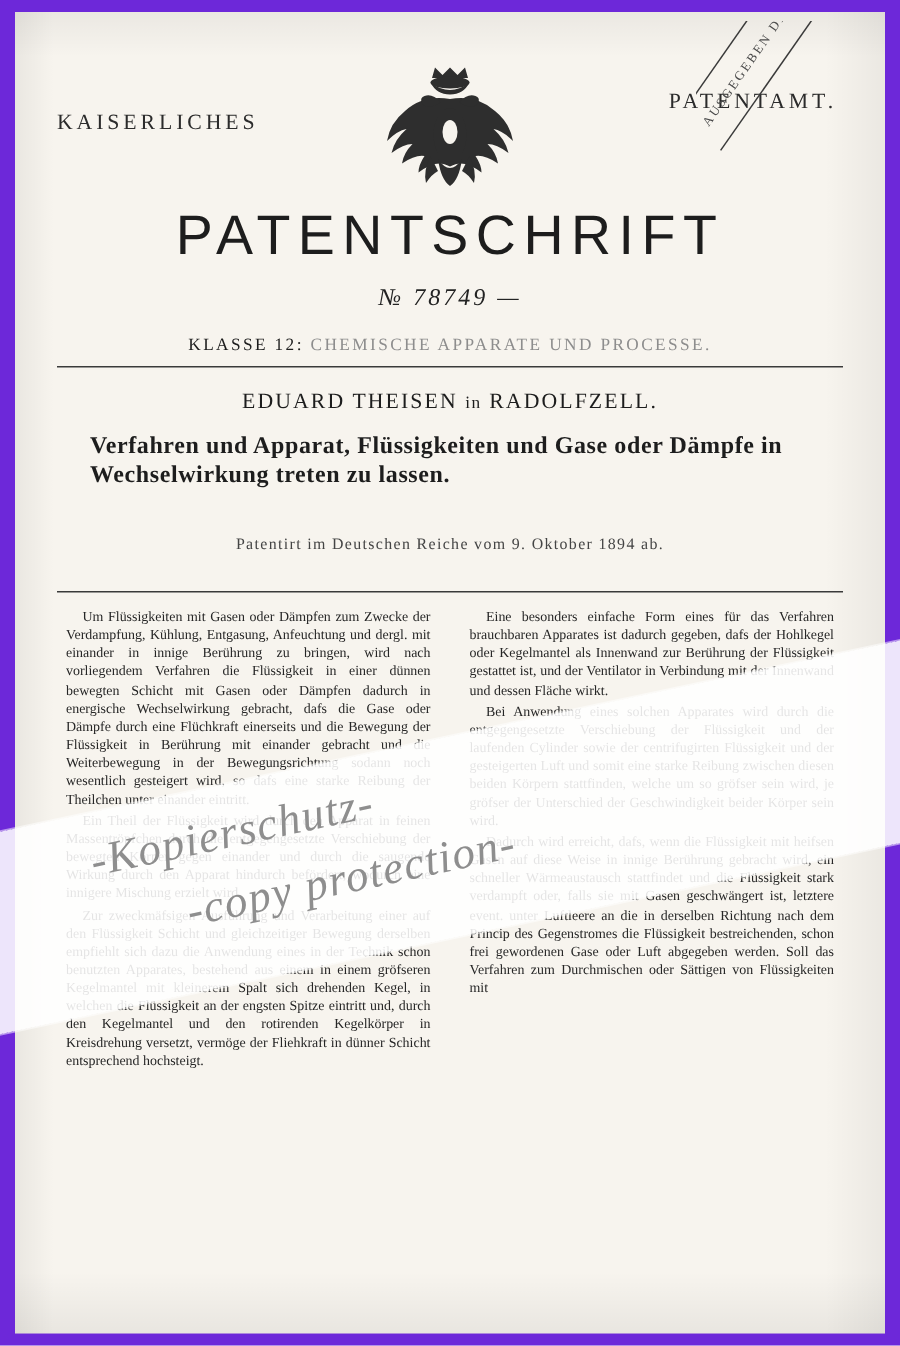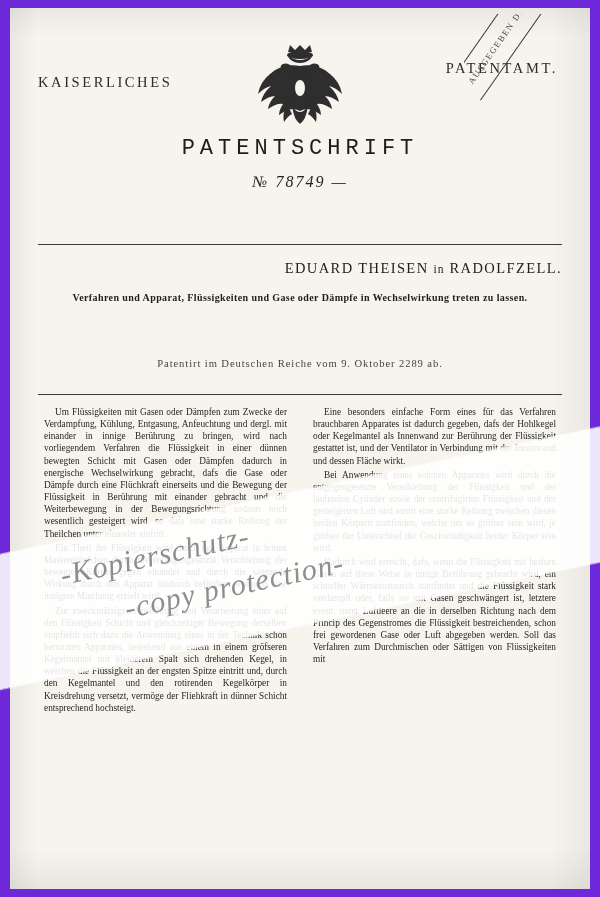--- a/index.html
+++ b/index.html
@@ -72,24 +72,24 @@
 
   
   .title-block {
     position: absolute;
     left: 28px;
     top: 128px;
     width: 524px;
     text-align: center;
   }
   .patentschrift {
-    font-size: 22px;
+    font-size: 37px;
     letter-spacing: 5px;
     color: #1d1d1d;
-    font-family: Liberation Mono, monospace;
+    font-family: Liberation Sans, sans-serif;
   }
   .patnum {
     margin-top: 12px;
     font-size: 16px;
     letter-spacing: 2px;
     color: #232323;
     font-style: italic;
   }
   .klasse {
     margin-top: 16px;
@@ -108,34 +108,33 @@
     background: #3a3a3a;
   }
   #rule-top { top: 236px; }
   #rule-bottom { top: 386px; }
 
   .inventor {
     position: absolute;
     left: 28px;
     top: 252px;
     width: 524px;
-    text-align: right;
+    text-align: center;
     font-size: 14.5px;
     letter-spacing: 1.4px;
     color: #1d1d1d;
   }
   .inventor .in-small { font-size: 11.5px; letter-spacing: 1px; }
 
   .subtitle {
     position: absolute;
     left: 50px;
     top: 280px;
     width: 480px;
-    text-align: center;
-    font-size: 10px;
+    font-size: 16px;
     line-height: 19px;
     font-weight: bold;
     letter-spacing: 0.4px;
     color: #1d1d1d;
   }
 
   .patentirt {
     position: absolute;
     left: 28px;
     top: 350px;
@@ -286,33 +285,37 @@
 
     <div class="corner-stamp">
       <div class="cs-line"></div>
       <div class="cs-text">AUSGEGEBEN DEN 2. JANUAR 1895.</div>
       <div class="cs-line2"></div>
     </div>
 
     <div class="title-block">
       <div class="patentschrift">PATENTSCHRIFT</div>
       <div class="patnum">№ 78749 —</div>
+      <div class="klasse">
+        <span class="kl-strong">KLASSE 12:</span>
+        <span class="kl-faint">CHEMISCHE APPARATE UND PROCESSE.</span>
+      </div>
     </div>
 
     <div class="rule" id="rule-top"></div>
 
     <div class="inventor">
       <span>EDUARD THEISEN</span>
       <span class="in-small">in</span>
       <span>RADOLFZELL.</span>
     </div>
 
     <div class="subtitle">Verfahren und Apparat, Flüssigkeiten und Gase oder Dämpfe in Wechselwirkung treten zu lassen.</div>
 
-    <div class="patentirt">Patentirt im Deutschen Reiche vom 9. Oktober 2289 ab.</div>
+    <div class="patentirt">Patentirt im Deutschen Reiche vom 9. Oktober 1894 ab.</div>
 
     <div class="rule" id="rule-bottom"></div>
 
     <div class="columns">
       <div class="col">
         <p>Um Flüssigkeiten mit Gasen oder Dämpfen zum Zwecke der Verdampfung, Kühlung, Entgasung, Anfeuchtung und dergl. mit einander in innige Berührung zu bringen, wird nach vorliegendem Verfahren die Flüssigkeit in einer dünnen bewegten Schicht mit Gasen oder Dämpfen dadurch in energische Wechselwirkung gebracht, dafs die Gase oder Dämpfe durch eine Flüchkraft einerseits und die Bewegung der Flüssigkeit in Berührung mit einander gebracht und die Weiterbewegung in der Bewegungsrichtung sodann noch wesentlich gesteigert wird, so dafs eine starke Reibung der Theilchen unter einander eintritt.</p>
         <p>Ein Theil der Flüssigkeit wird durch den Apparat in feinen Massentröpfchen durch die entgegengesetzte Verschiebung der bewegten Körper gegen einander und durch die saugende Wirkung durch den Apparat hindurch befördert, wodurch eine innigere Mischung erzielt wird.</p>
         <p>Zur zweckmäfsigen Ausführung und Verarbeitung einer auf den Flüssigkeit Schicht und gleichzeitiger Bewegung derselben empfiehlt sich dazu die Anwendung eines in der Technik schon benutzten Apparates, bestehend aus einem in einem gröfseren Kegelmantel mit kleinerem Spalt sich drehenden Kegel, in welchen die Flüssigkeit an der engsten Spitze eintritt und, durch den Kegelmantel und den rotirenden Kegelkörper in Kreisdrehung versetzt, vermöge der Fliehkraft in dünner Schicht entsprechend hochsteigt.</p>
       </div>
       <div class="col">

